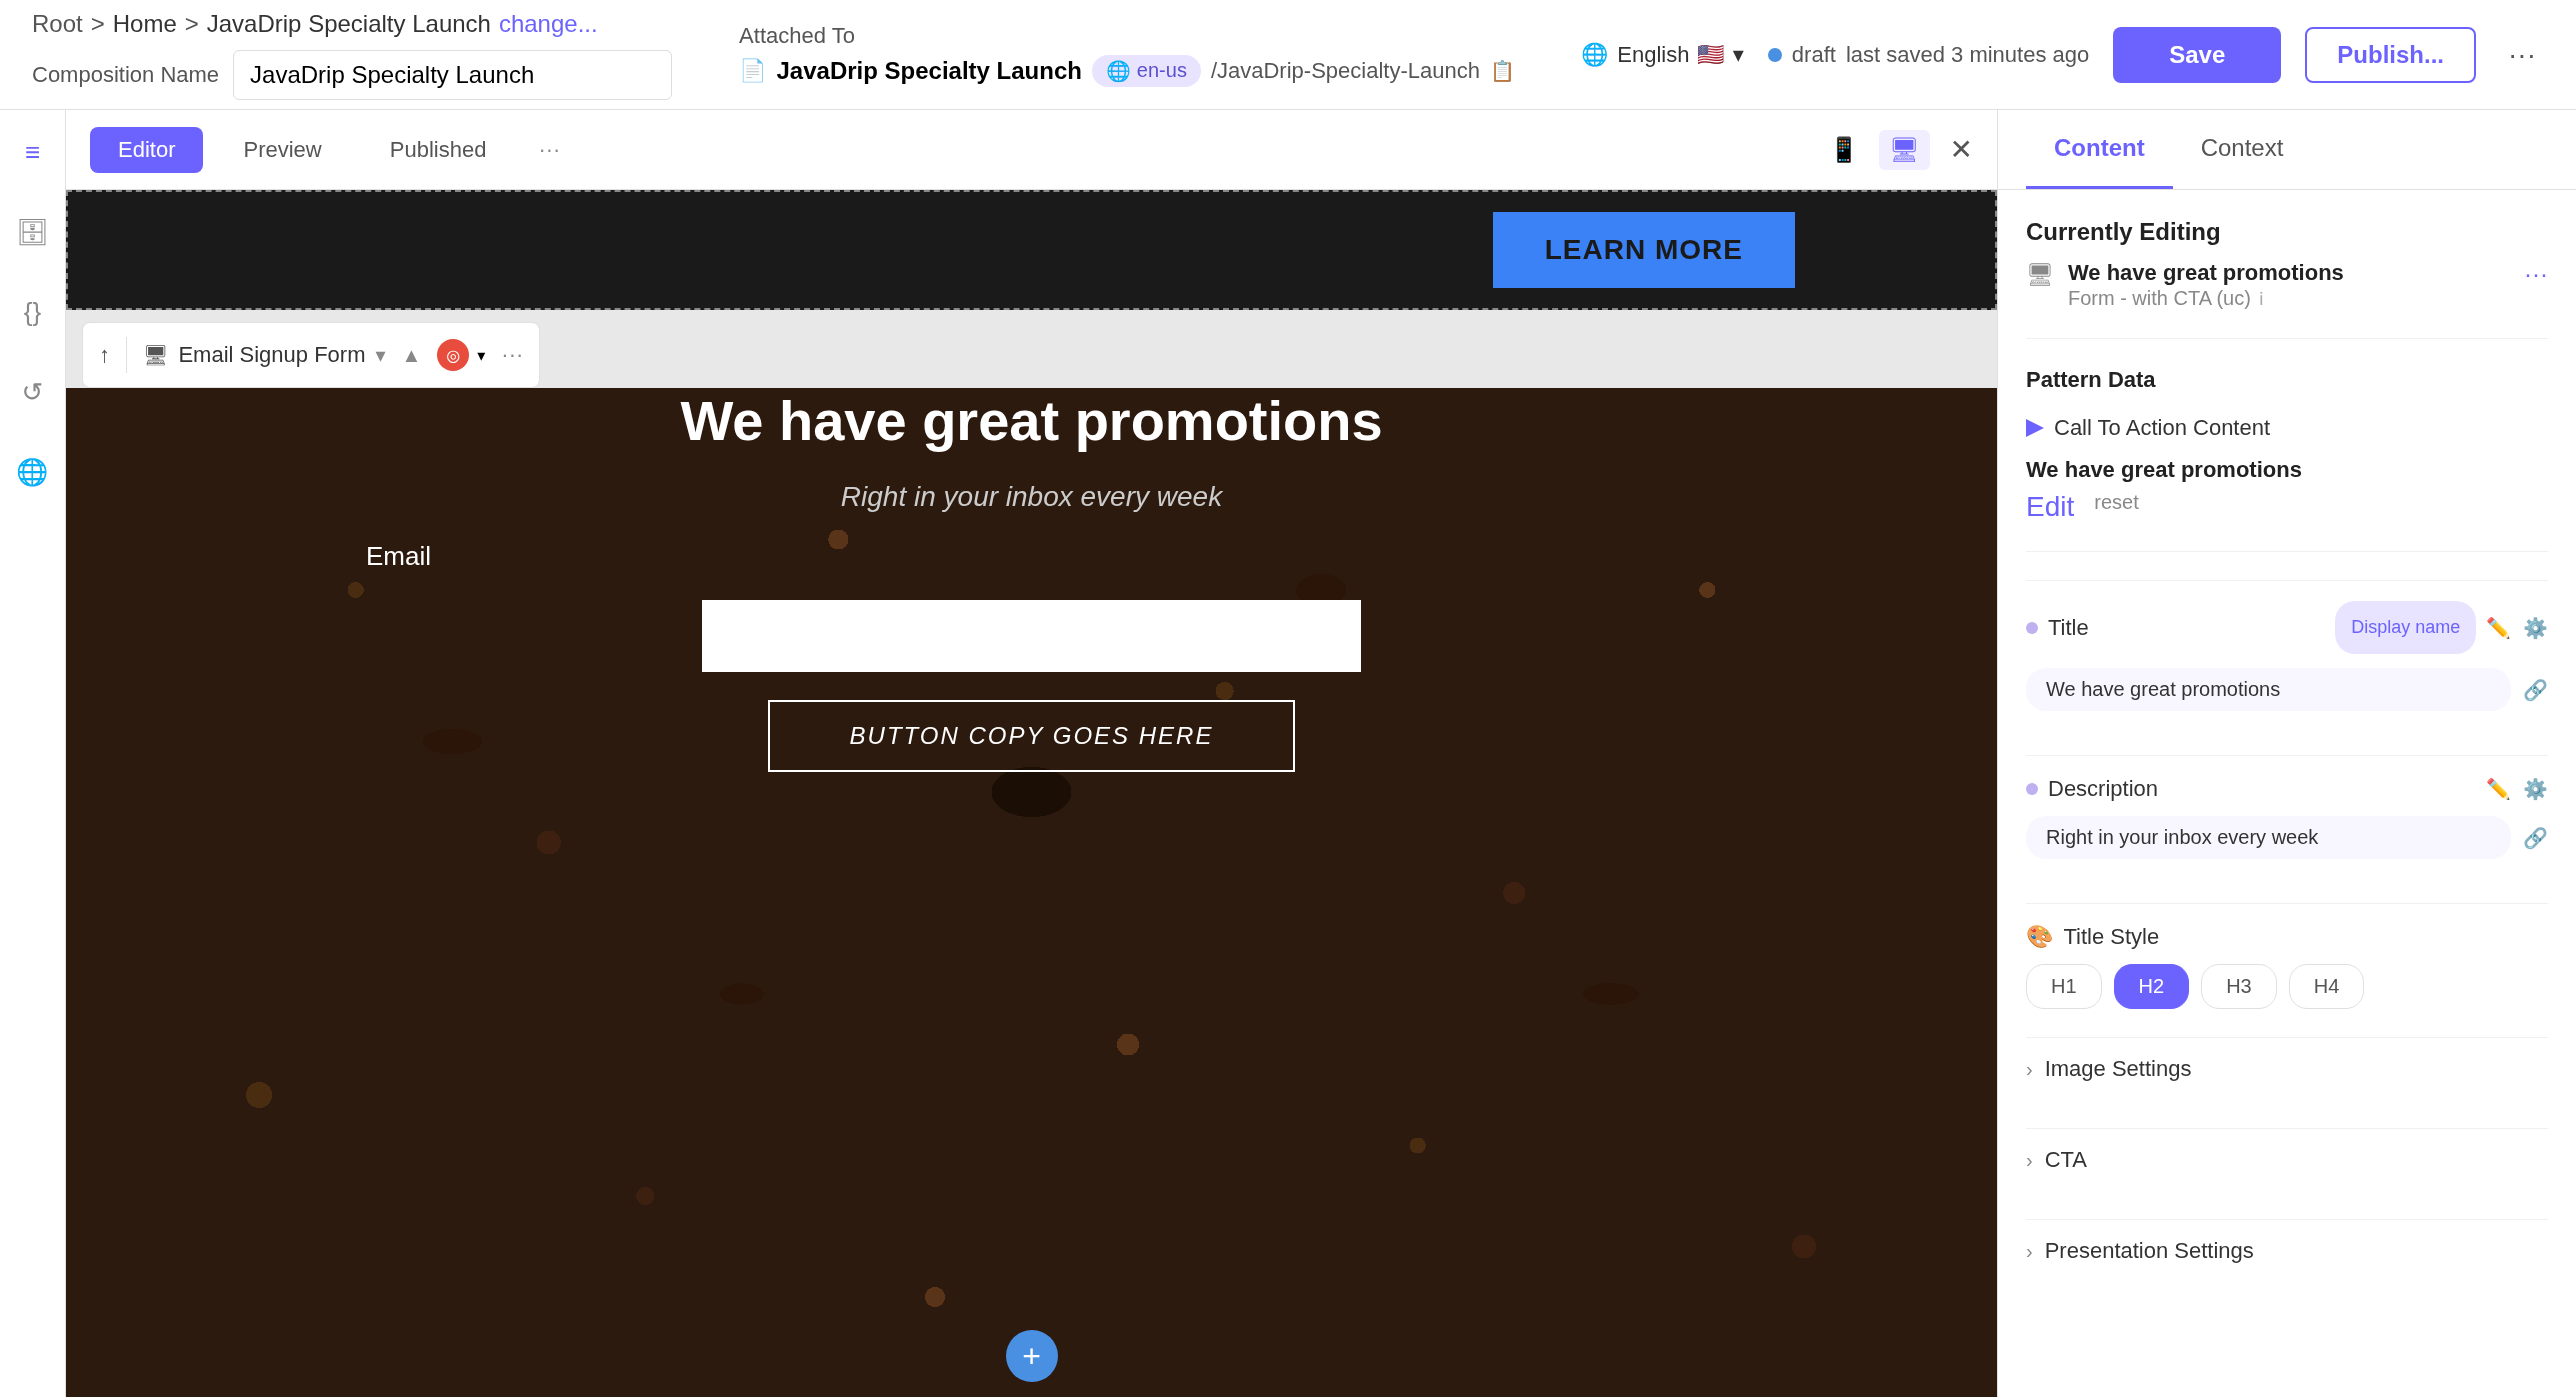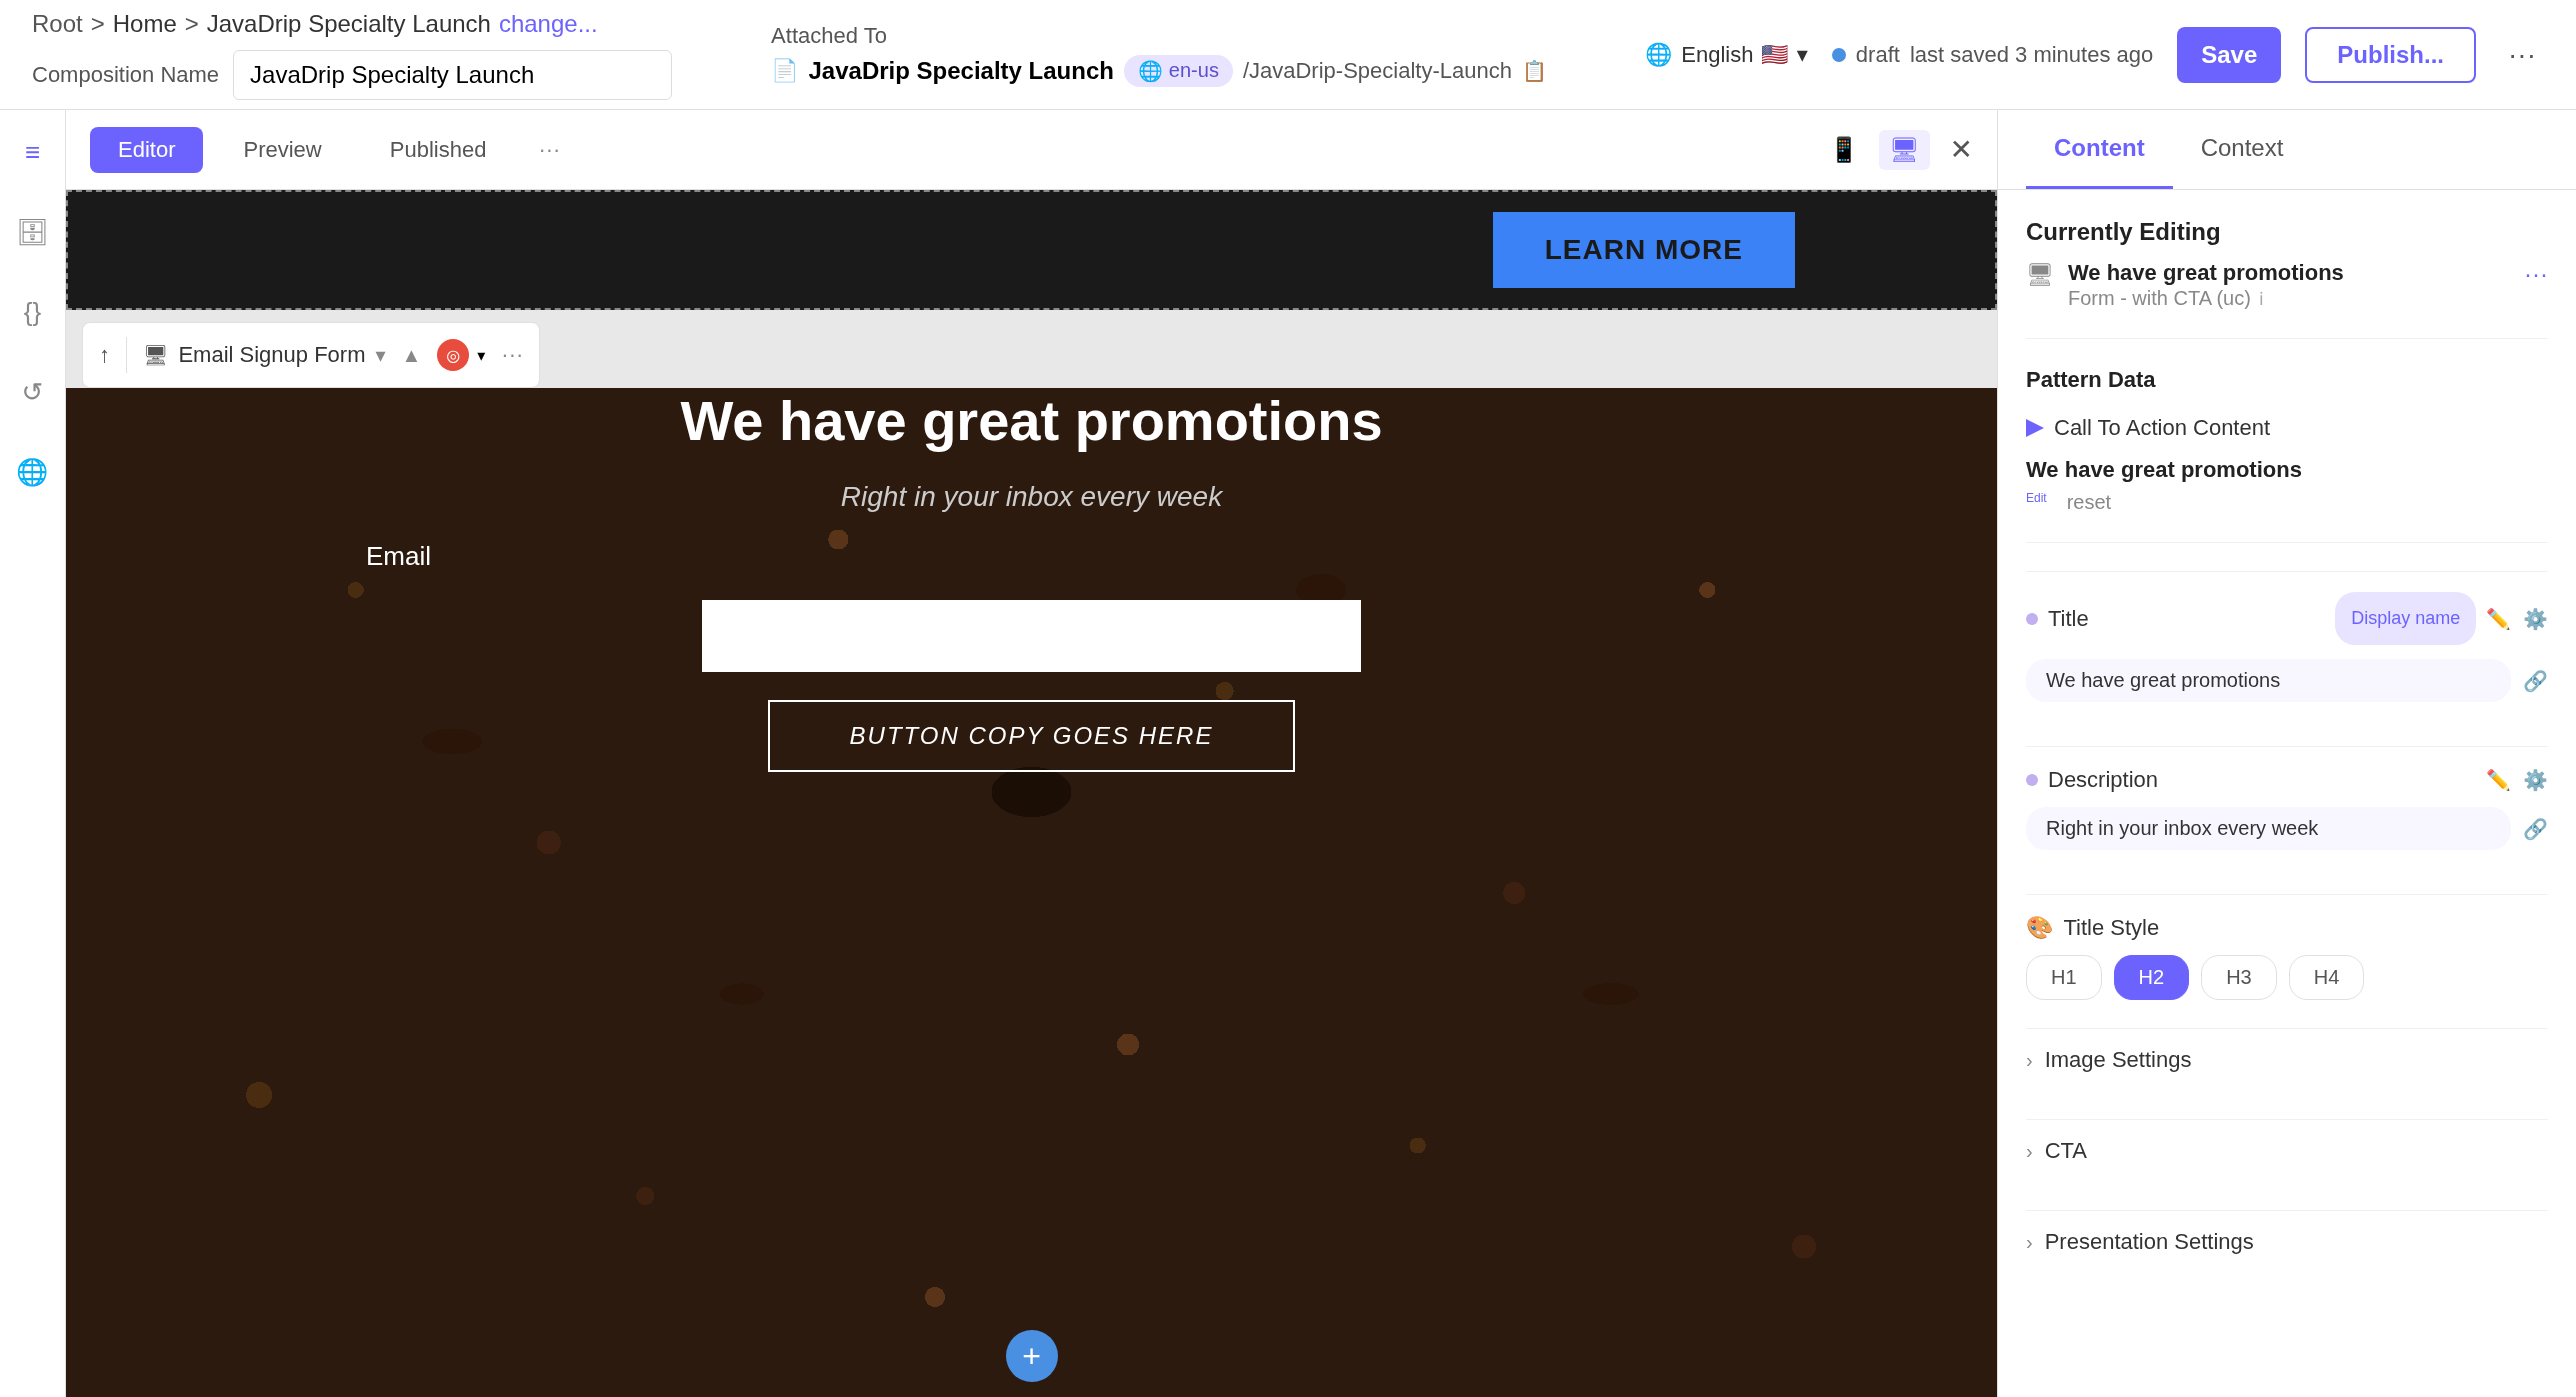--- a/index.html
+++ b/index.html
@@ -14,21 +14,21 @@
     .attached-label { font-size: 22px; color: #555; }
     .attached-row { display: flex; align-items: center; gap: 10px; }
     .attached-name { font-size: 24px; font-weight: 600; }
     .locale-badge { background: #e8e4ff; color: #5a4fcf; border-radius: 20px; padding: 4px 14px; font-size: 20px; display: flex; align-items: center; gap: 6px; }
     .attached-path { font-size: 22px; color: #555; }
     .copy-icon { font-size: 20px; color: #aaa; cursor: pointer; }
     .top-bar-right { display: flex; align-items: center; gap: 24px; }
     .lang-selector { display: flex; align-items: center; gap: 8px; font-size: 22px; color: #333; cursor: pointer; }
     .draft-status { display: flex; align-items: center; gap: 10px; font-size: 22px; color: #555; }
     .draft-dot { width: 14px; height: 14px; border-radius: 50%; background: #4a90e2; border: 2px solid #4a90e2; }
-    .save-btn { background: #6c63ff; color: #fff; border: none; border-radius: 8px; padding: 14px 24px; font-size: 24px; font-weight: 600; cursor: pointer; }
+    .save-btn { background: #6c63ff; color: #fff; border: none; border-radius: 8px; padding: 14px 56px; font-size: 24px; font-weight: 600; cursor: pointer; }
     .publish-btn { background: #fff; color: #6c63ff; border: 2px solid #6c63ff; border-radius: 8px; padding: 12px 30px; font-size: 24px; font-weight: 600; cursor: pointer; }
     .more-btn { font-size: 28px; color: #555; cursor: pointer; background: none; border: none; padding: 8px; }
 
     
     .main-area { display: flex; flex: 1; overflow: hidden; }
 
     
     .left-sidebar { width: 66px; background: #fff; border-right: 1px solid #e0e0e0; display: flex; flex-direction: column; align-items: center; padding: 20px 0; gap: 36px; flex-shrink: 0; }
     .sidebar-icon { font-size: 26px; color: #888; cursor: pointer; width: 44px; height: 44px; display: flex; align-items: center; justify-content: center; border-radius: 8px; }
     .sidebar-icon.active { color: #6c63ff; }
@@ -112,21 +112,21 @@
     .editing-item-type { font-size: 20px; color: #888; display: flex; align-items: center; gap: 8px; }
     .editing-item-more { font-size: 24px; color: #6c63ff; cursor: pointer; }
     .info-icon { font-size: 18px; color: #aaa; }
 
     
     .pattern-section { }
     .pattern-header { display: flex; align-items: center; gap: 10px; font-size: 22px; font-weight: 700; color: #222; margin-bottom: 14px; }
     .pattern-item { display: flex; align-items: center; gap: 10px; font-size: 22px; color: #333; padding: 8px 0; }
     .pattern-value { font-size: 22px; font-weight: 700; color: #222; margin: 8px 0; }
     .pattern-actions { display: flex; gap: 20px; }
-    .pattern-edit { color: #6c63ff; font-size: 12px; cursor: pointer; }
+    .pattern-edit { color: #6c63ff; font-size: 28px; cursor: pointer; }
     .pattern-reset { color: #888; font-size: 20px; cursor: pointer; }
 
     
     .field-section { border-top: 1px solid #f0f0f0; padding-top: 20px; }
     .field-row { display: flex; align-items: center; gap: 10px; margin-bottom: 14px; }
     .field-dot { width: 12px; height: 12px; border-radius: 50%; background: #c0b0f0; }
     .field-label { font-size: 22px; color: #333; flex: 1; }
     .display-badge { background: #e8e4ff; color: #6c63ff; border-radius: 20px; padding: 16px 16px; font-size: 18px; }
     .field-actions { display: flex; gap: 12px; }
     .field-action-icon { font-size: 20px; color: #888; cursor: pointer; }

